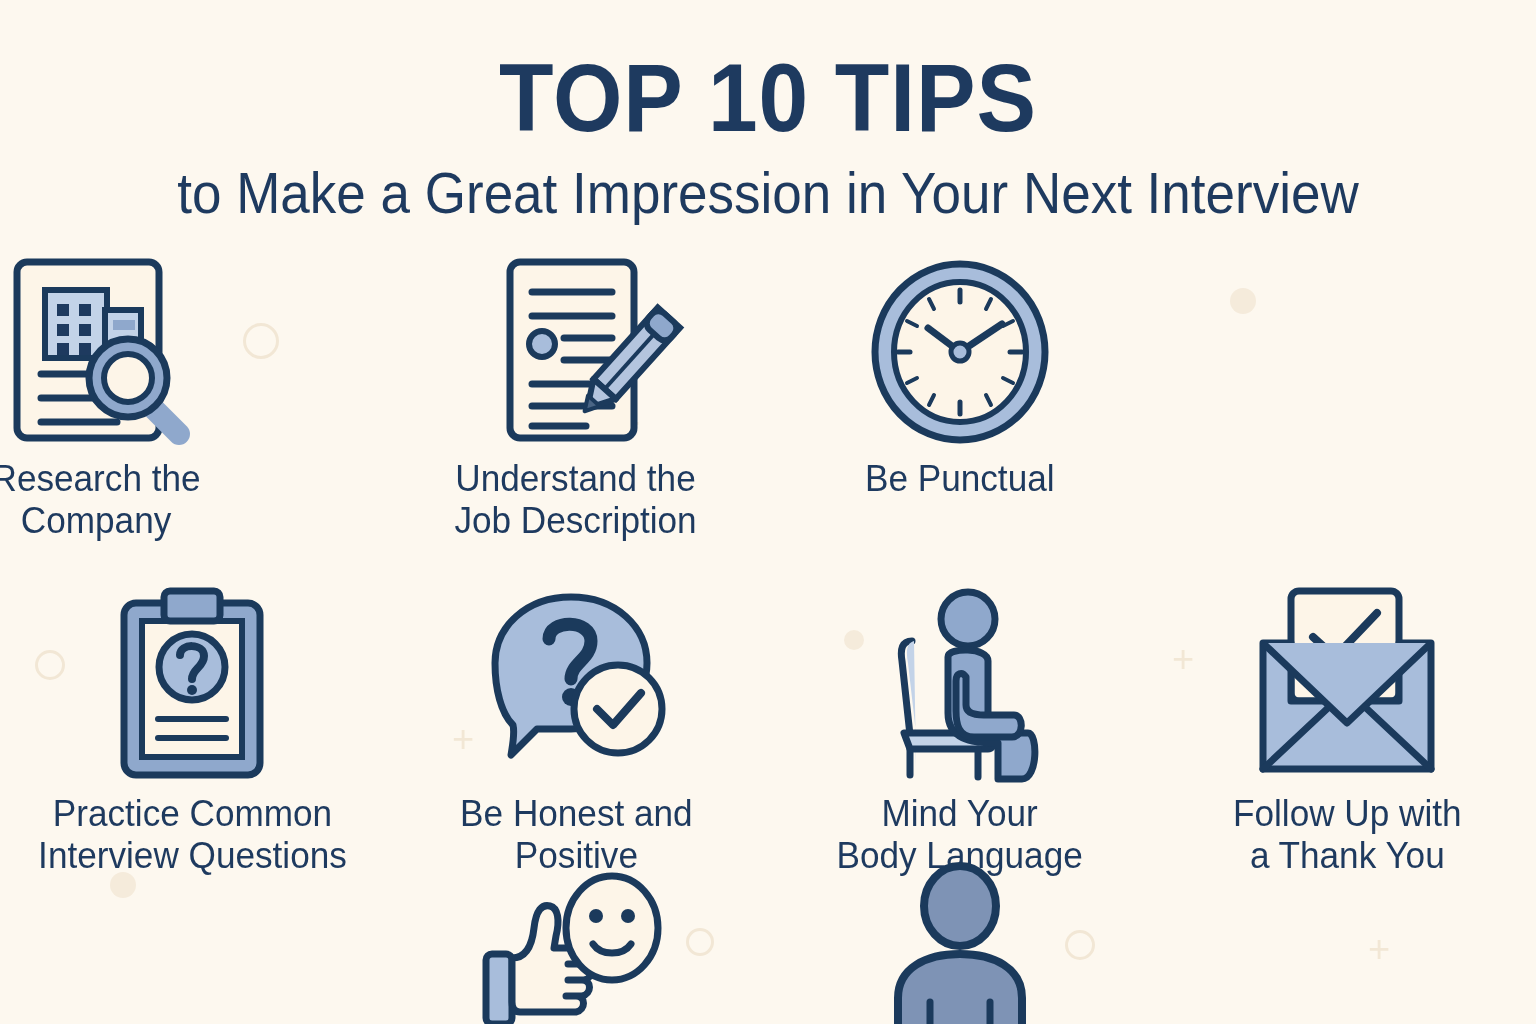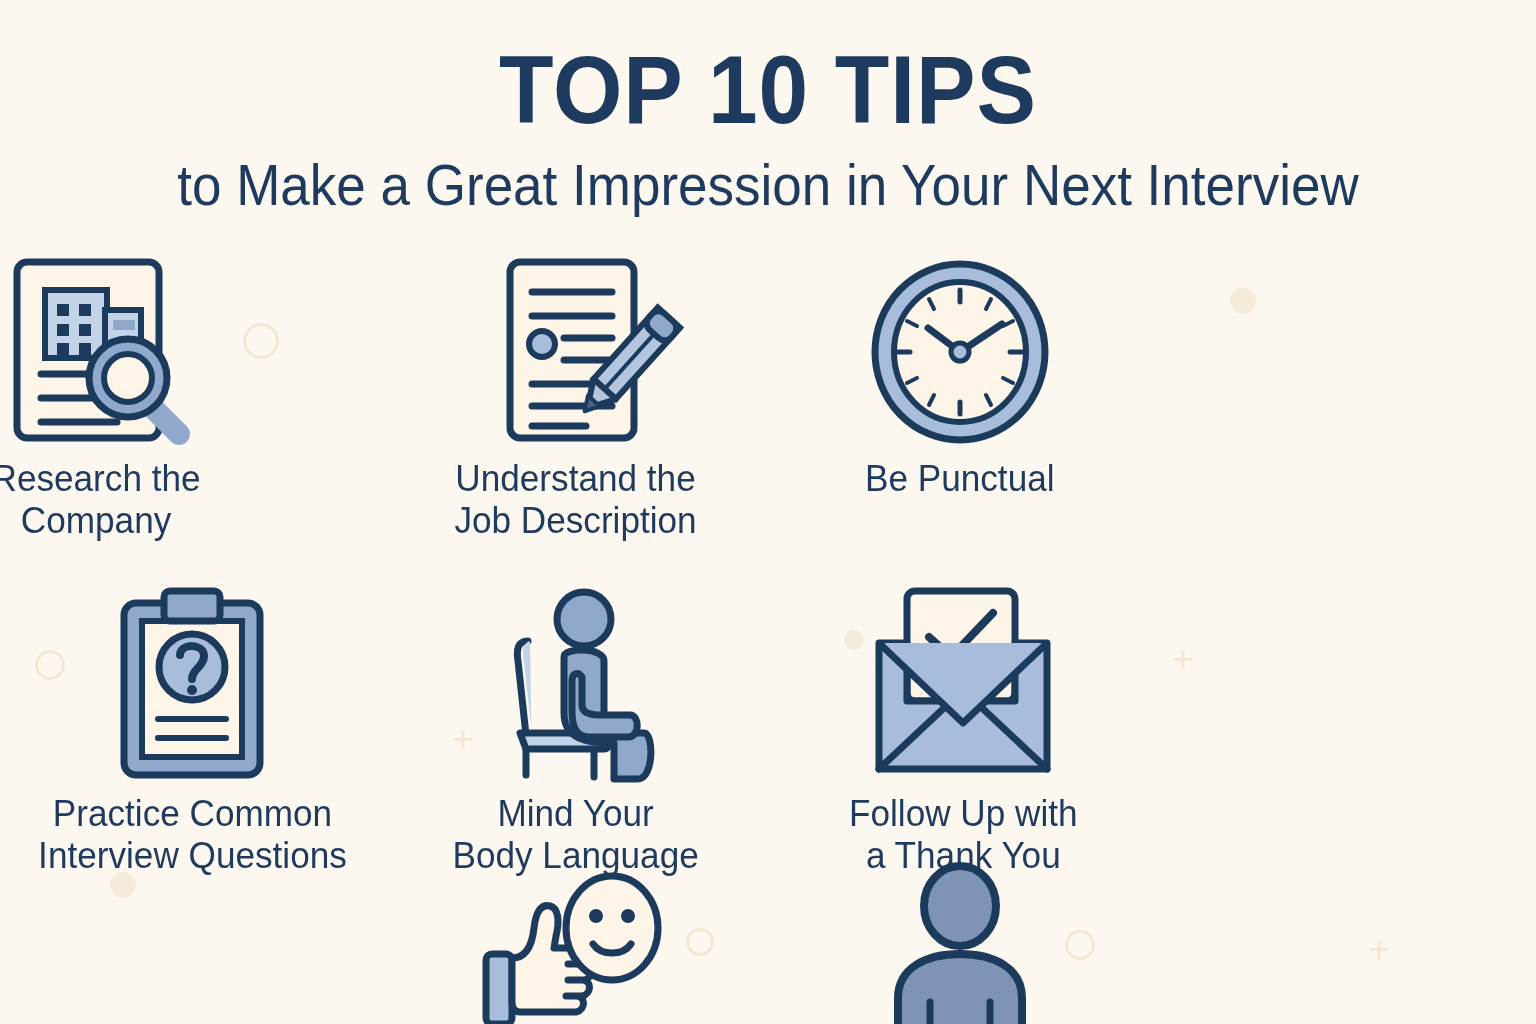--- a/index.html
+++ b/index.html
@@ -42,21 +42,21 @@
   }
   .deco-dot {
     position: absolute;
     border-radius: 50%;
     background: #F5EBDB;
   }
 
   
   .header {
     position: absolute;
-    top: 0;
+    top: 8px;
     left: 0;
     width: 1536px;
     text-align: center;
     z-index: 4;
   }
   .title-main {
     margin: 0;
     padding-top: 42px;
     font-family: "Liberation Sans Narrow", "Liberation Sans", sans-serif;
     font-weight: bold;
@@ -249,20 +249,34 @@
           <path d="M78 72 C78 60 102 60 102 73 C102 84 90 86 90 96" fill="none" stroke="#1B3A5C" stroke-width="8" stroke-linecap="round"></path>
           <circle cx="90" cy="107" r="5" fill="#1B3A5C"></circle>
           <line x1="56" y1="136" x2="124" y2="136" stroke="#1B3A5C" stroke-width="6" stroke-linecap="round"></line>
           <line x1="56" y1="155" x2="124" y2="155" stroke="#1B3A5C" stroke-width="6" stroke-linecap="round"></line>
         </svg>
       </div>
       <div class="tip-label">Practice Common
 Interview Questions</div>
     </div>
 
+    <div class="cell c6">
+      <div class="icon-box">
+        <svg width="190" height="200" viewBox="0 0 190 200">
+          <path d="M90 14 C135 14 166 44 166 80 C166 116 135 146 90 146 L56 146
+                   L30 172 C32 160 34 150 32 142 C20 130 14 106 14 80 C14 44 45 14 90 14 Z" fill="#A8BDDB" stroke="#1B3A5C" stroke-width="7" stroke-linejoin="round"></path>
+          <path d="M68 56 C68 36 110 36 110 58 C110 76 90 80 90 96" fill="none" stroke="#1B3A5C" stroke-width="13" stroke-linecap="round"></path>
+          <circle cx="90" cy="114" r="9" fill="#1B3A5C"></circle>
+          <circle cx="137" cy="126" r="44" fill="#FDF5E8" stroke="#1B3A5C" stroke-width="7"></circle>
+          <path d="M116 126 L132 142 L160 110" fill="none" stroke="#1B3A5C" stroke-width="8" stroke-linecap="round" stroke-linejoin="round"></path>
+        </svg>
+      </div>
+      <div class="tip-label">Be Honest and
+Positive</div>
+    </div>
 
     <div class="cell c7">
       <div class="icon-box">
         <svg width="180" height="200" viewBox="0 0 180 200">
           <path d="M42 58 C32 58 30 66 32 78 L40 152 L40 192" fill="none" stroke="#1B3A5C" stroke-width="7" stroke-linecap="round"></path>
           <path d="M44 58 C36 60 36 70 38 80 L46 150 L46 186" fill="#C3D3E8" stroke="none"></path>
           <path d="M34 150 L118 150 C126 150 126 166 118 166 L40 166 Z" fill="#C3D3E8" stroke="#1B3A5C" stroke-width="7" stroke-linejoin="round"></path>
           <line x1="108" y1="166" x2="108" y2="194" stroke="#1B3A5C" stroke-width="7" stroke-linecap="round"></line>
           <circle cx="98" cy="36" r="27" fill="#8FA8CC" stroke="#1B3A5C" stroke-width="7"></circle>
           <path d="M78 74 C78 64 118 64 118 78 L118 132 C118 146 132 150 148 150

